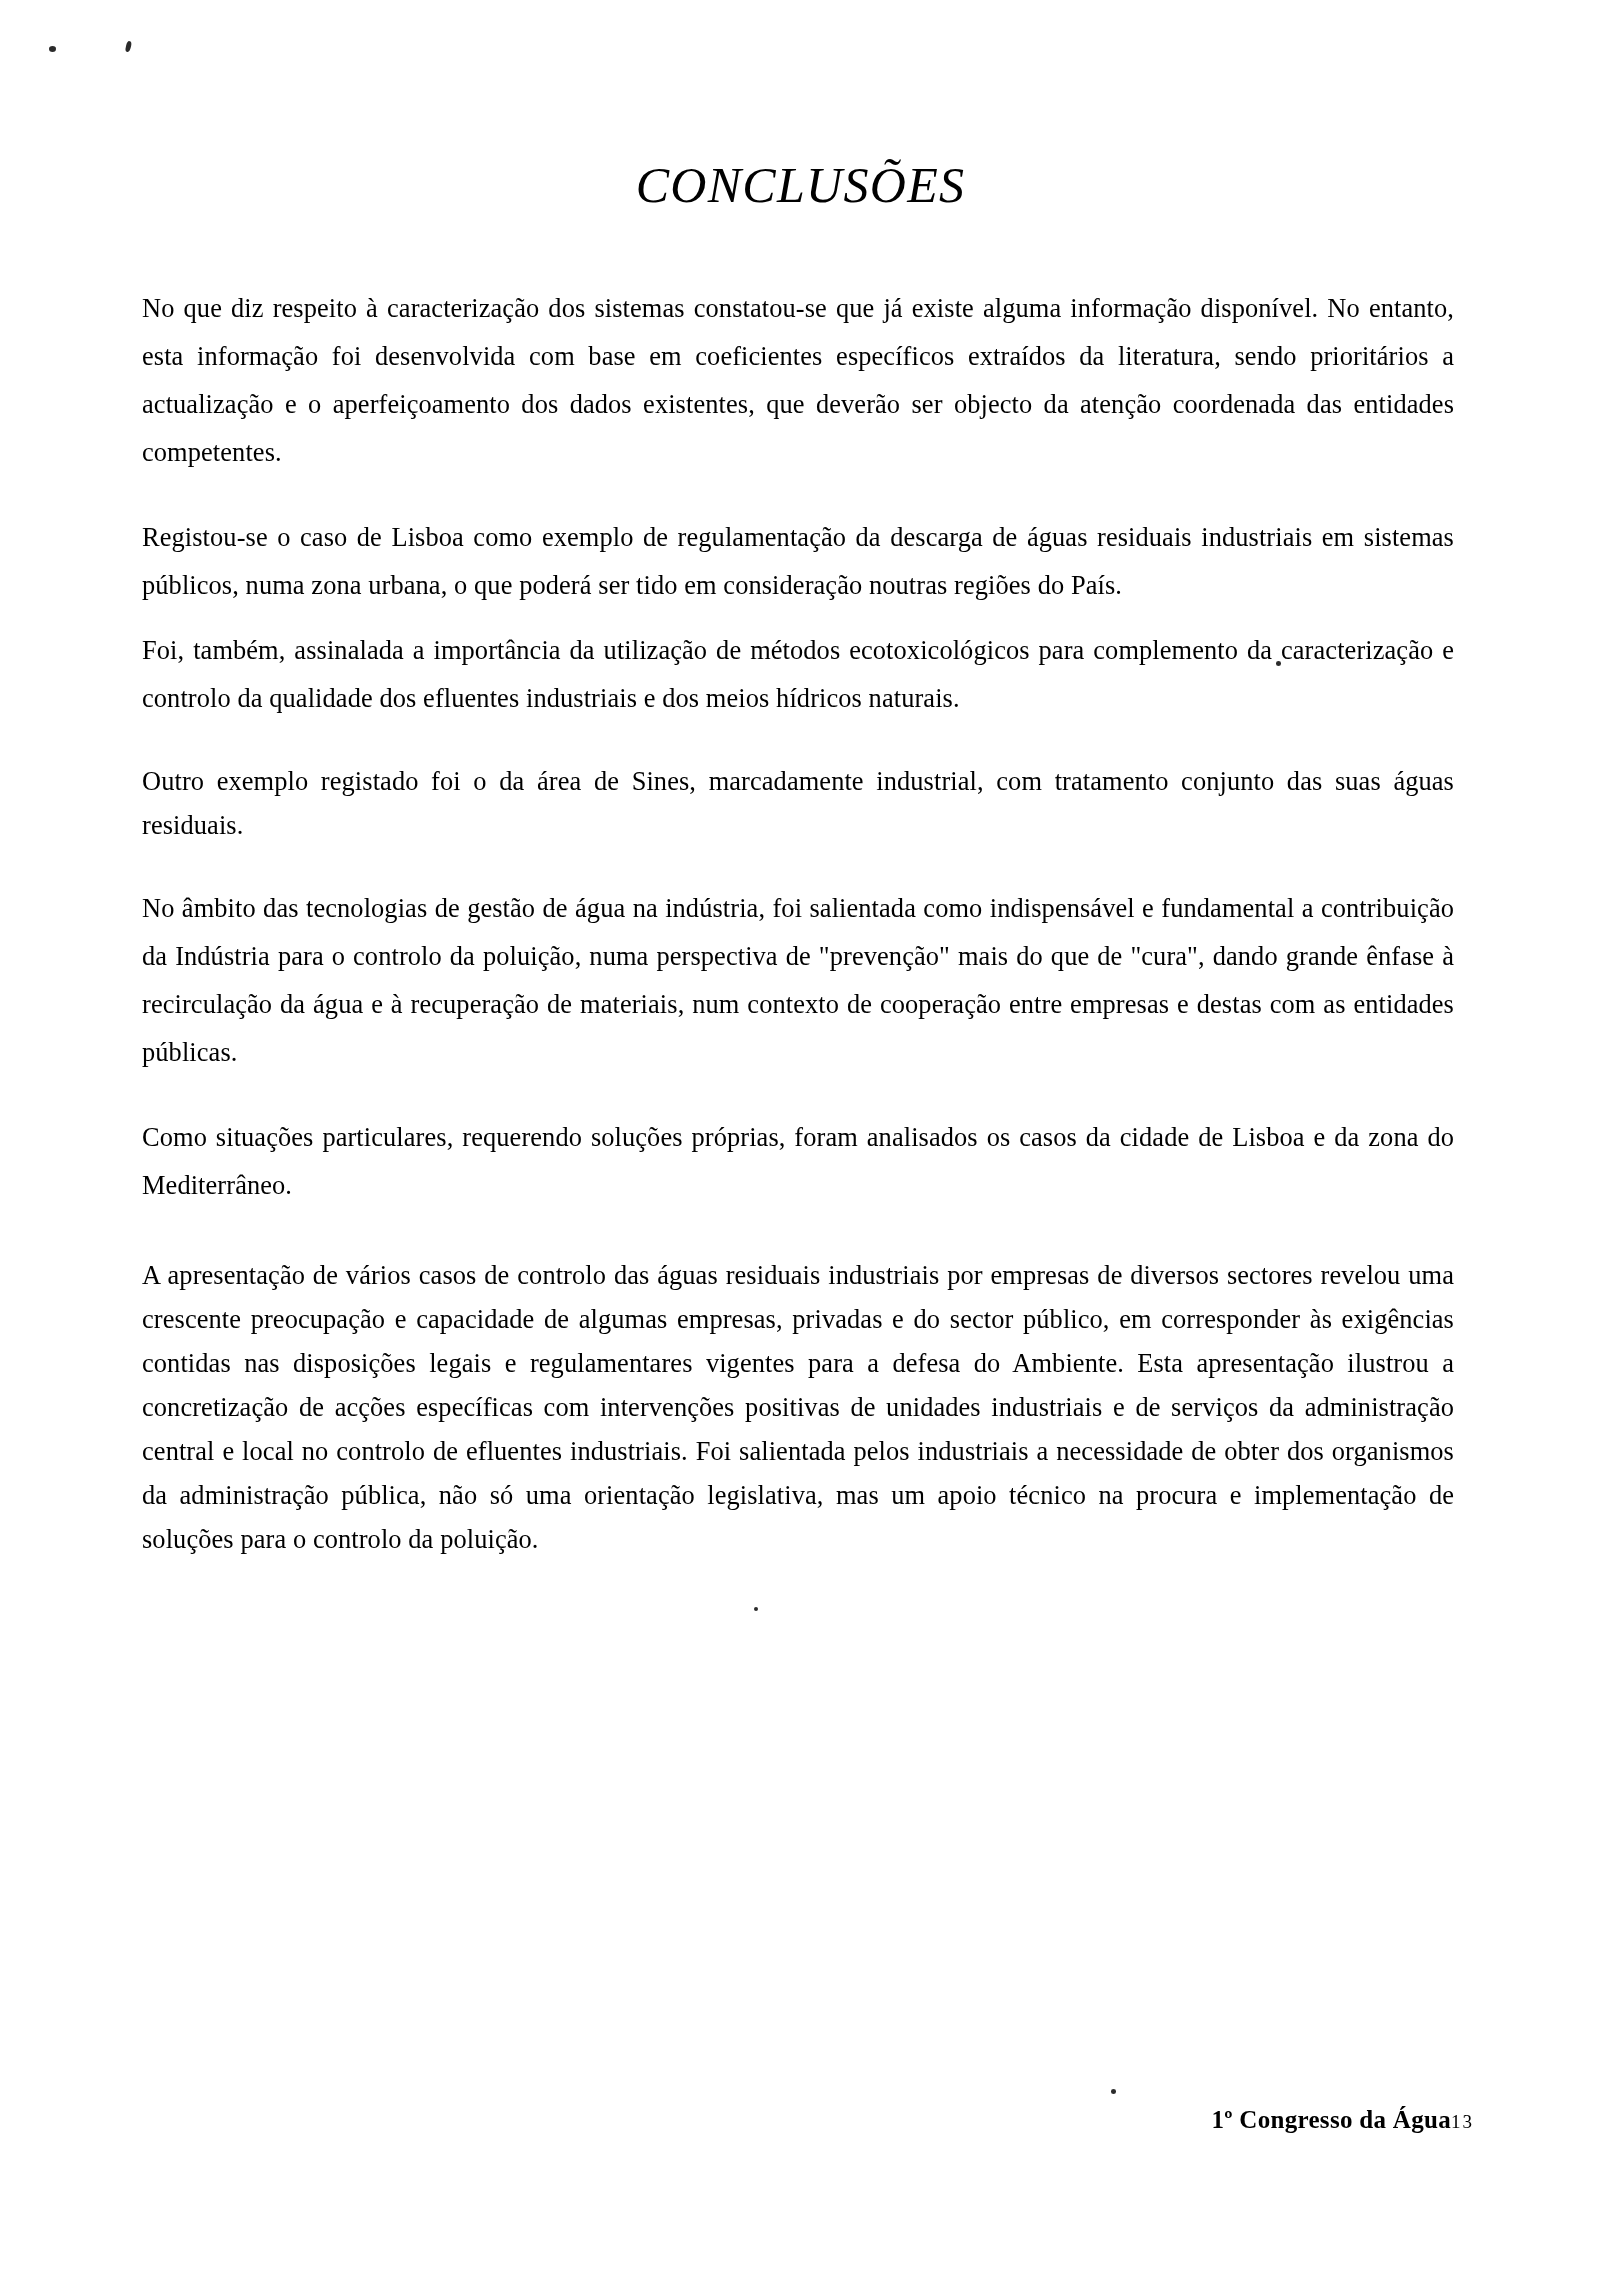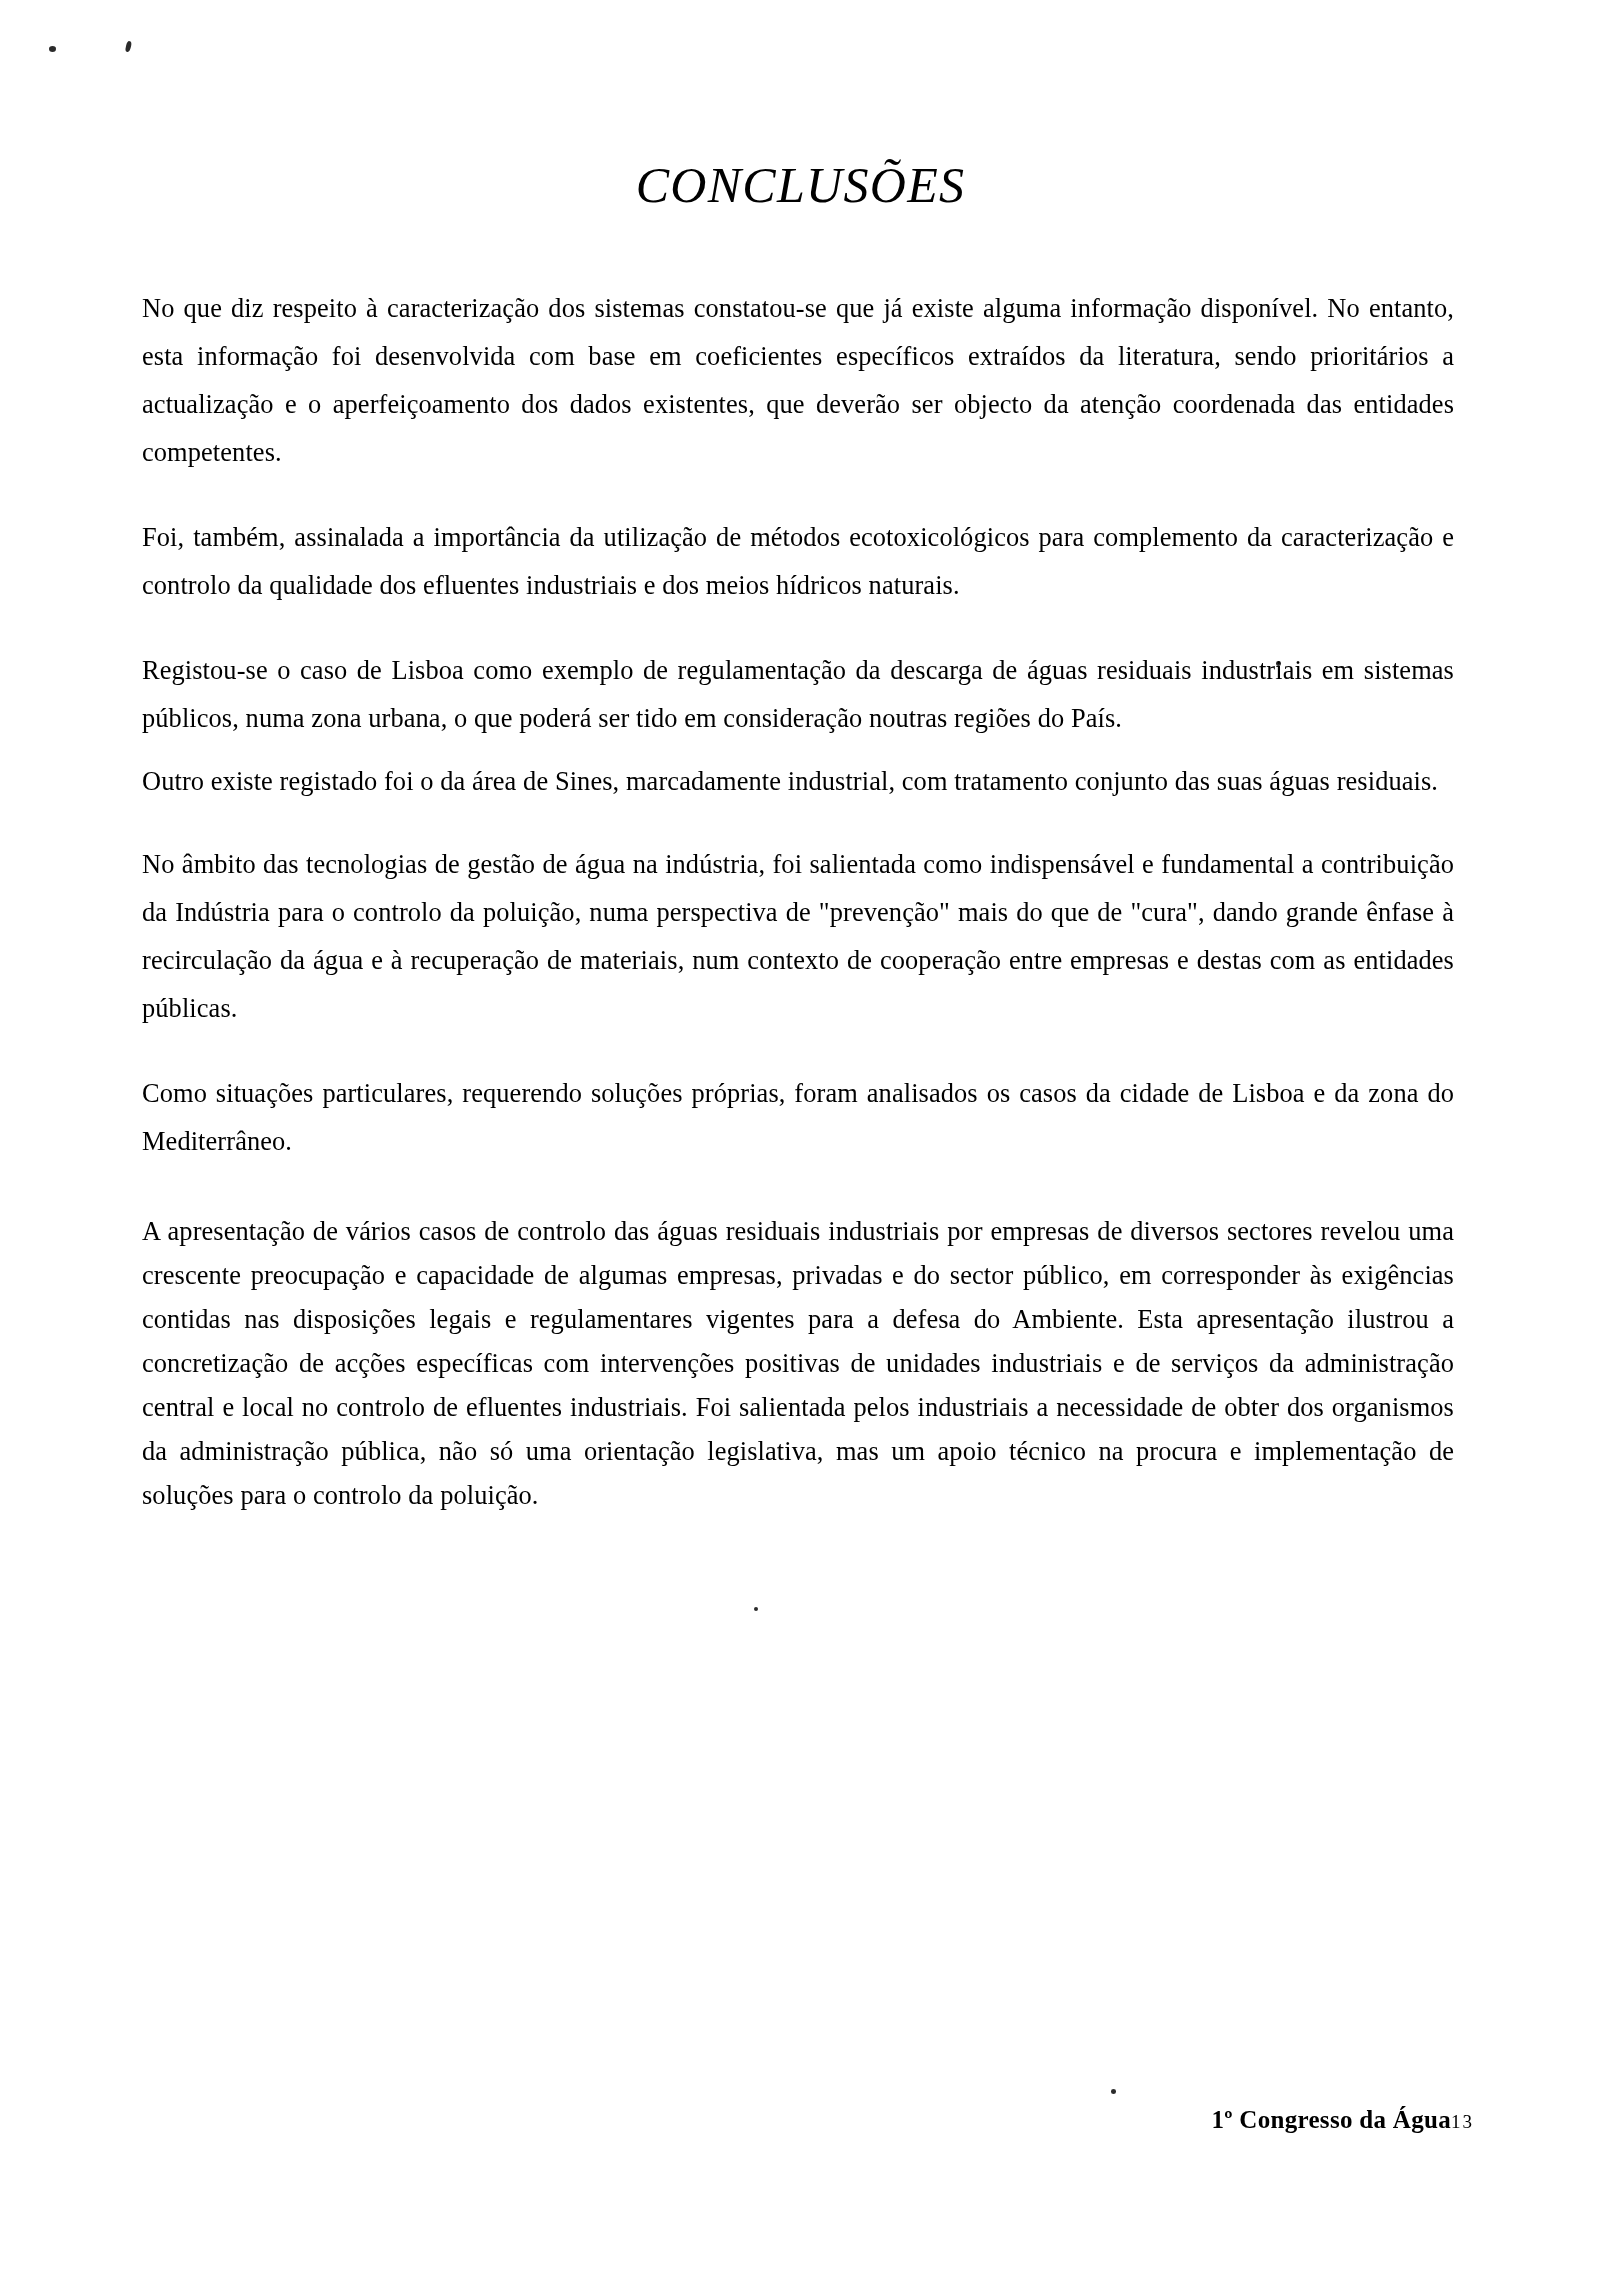--- a/index.html
+++ b/index.html
@@ -96,25 +96,25 @@
   <span class="speck speck-c"></span>
   <span class="speck speck-d"></span>
   <span class="speck speck-e"></span>
 
   <h1 class="doc-title">CONCLUSÕES</h1>
 
   <div class="body-block">
 
     <p class="para gap-lg">No que diz respeito à caracterização dos sistemas constatou-se que já existe alguma informação disponível. No entanto, esta informação foi desenvolvida com base em coeficientes específicos extraídos da literatura, sendo prioritários a actualização e o aperfeiçoamento dos dados existentes, que deverão ser objecto da atenção coordenada das entidades competentes.</p>
 
+    <p class="para tight">Registou-se o caso de Lisboa como exemplo de regulamentação da descarga de águas residuais industriais em sistemas públicos, numa zona urbana, o que poderá ser tido em consideração noutras regiões do País.</p>
+
     <p class="para gap-lg">Foi, também, assinalada a importância da utilização de métodos ecotoxicológicos para complemento da caracterização e controlo da qualidade dos efluentes industriais e dos meios hídricos naturais.</p>
 
-    <p class="para tight">Registou-se o caso de Lisboa como exemplo de regulamentação da descarga de águas residuais industriais em sistemas públicos, numa zona urbana, o que poderá ser tido em consideração noutras regiões do País.</p>
-
-    <p class="para gap-lg dense">Outro existe registado foi o da área de Sines, marcadamente industrial, com tratamento conjunto das suas águas residuais.</p>
+    <p class="para gap-lg dense">Outro exemplo registado foi o da área de Sines, marcadamente industrial, com tratamento conjunto das suas águas residuais.</p>
 
     <p class="para gap-lg">No âmbito das tecnologias de gestão de água na indústria, foi salientada como indispensável e fundamental a contribuição da Indústria para o controlo da poluição, numa perspectiva de "prevenção" mais do que de "cura", dando grande ênfase à recirculação da água e à recuperação de materiais, num contexto de cooperação entre empresas e destas com as entidades públicas.</p>
 
     <p class="para gap-xl">Como situações particulares, requerendo soluções próprias, foram analisados os casos da cidade de Lisboa e da zona do Mediterrâneo.</p>
 
     <p class="para dense">A apresentação de vários casos de controlo das águas residuais industriais por empresas de diversos sectores revelou uma crescente preocupação e capacidade de algumas empresas, privadas e do sector público, em corresponder às exigências contidas nas disposições legais e regulamentares vigentes para a defesa do Ambiente. Esta apresentação ilustrou a concretização de acções específicas com intervenções positivas de unidades industriais e de serviços da administração central e local no controlo de efluentes industriais. Foi salientada pelos industriais a necessidade de obter dos organismos da administração pública, não só uma orientação legislativa, mas um apoio técnico na procura e implementação de soluções para o controlo da poluição.</p>
 
   </div>
 
   <div class="footer">

